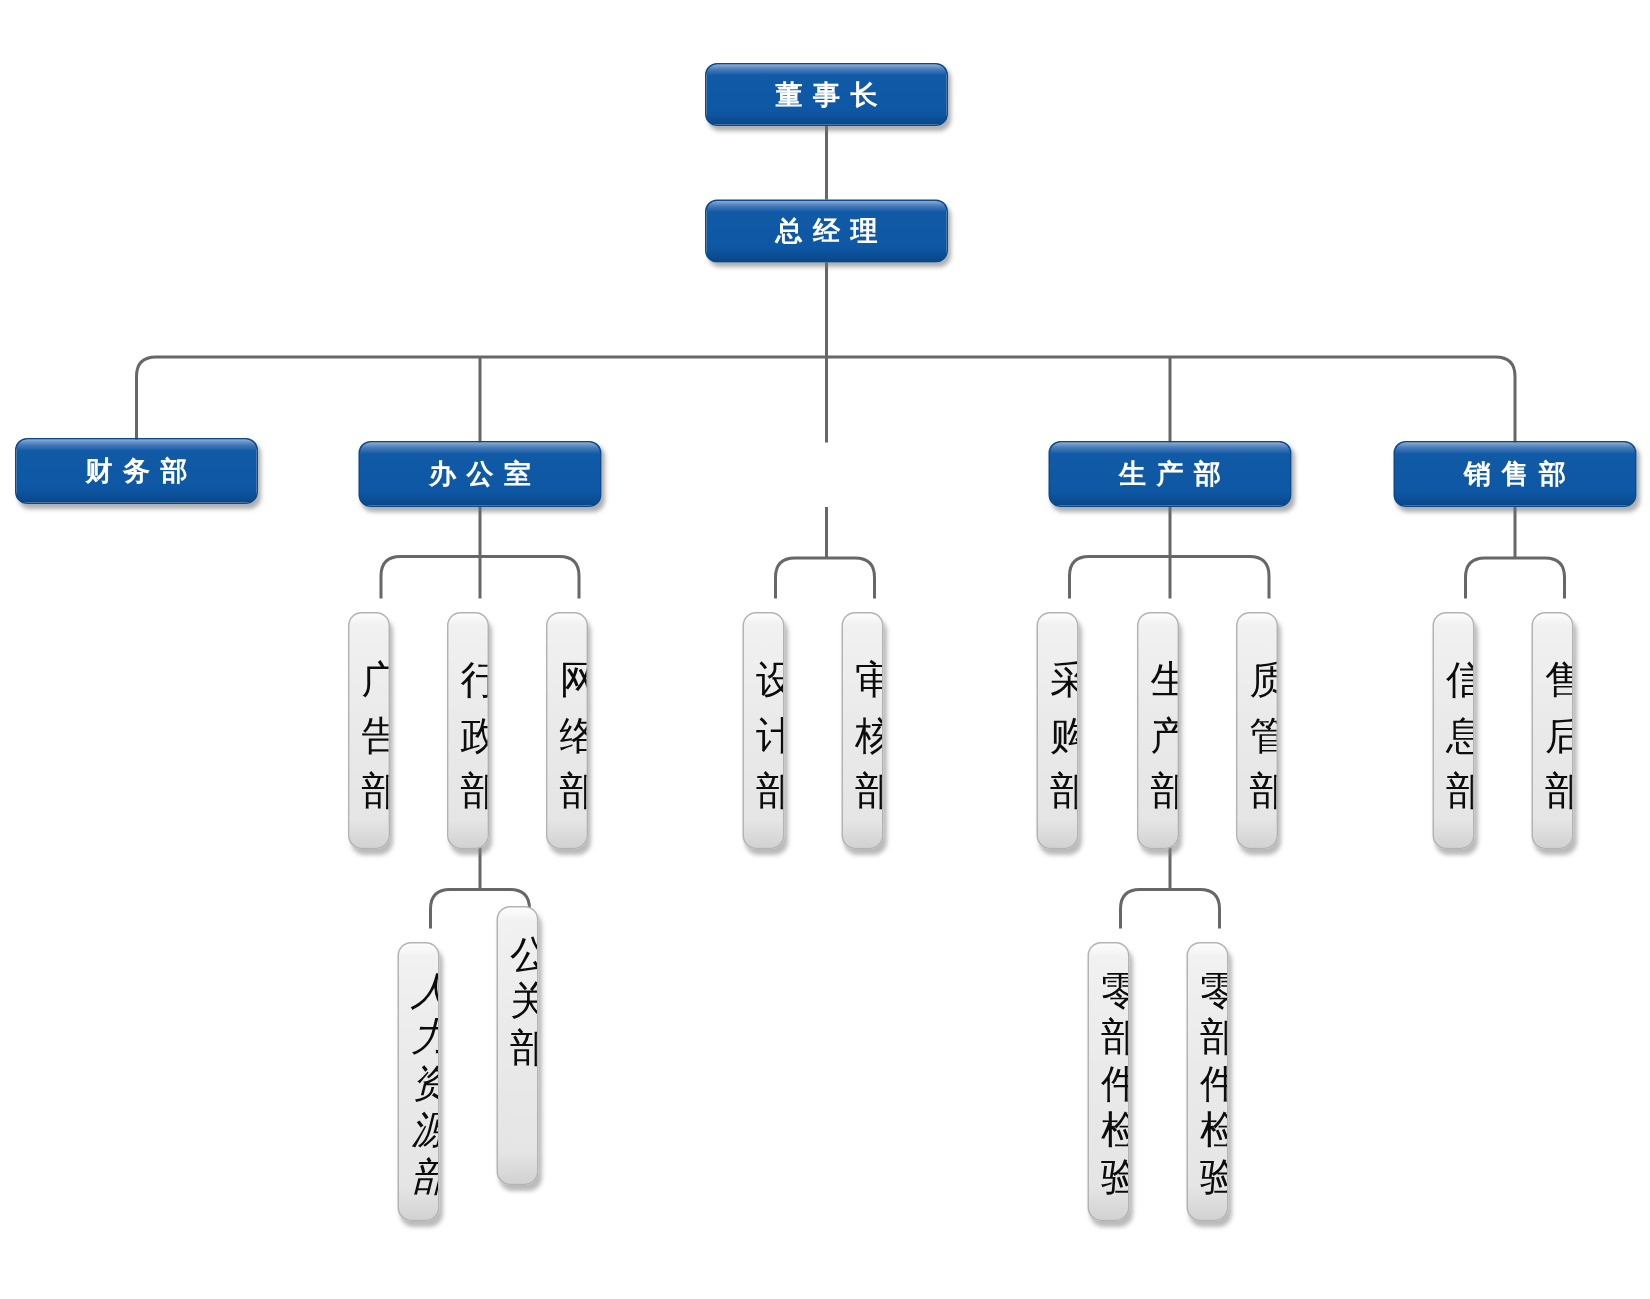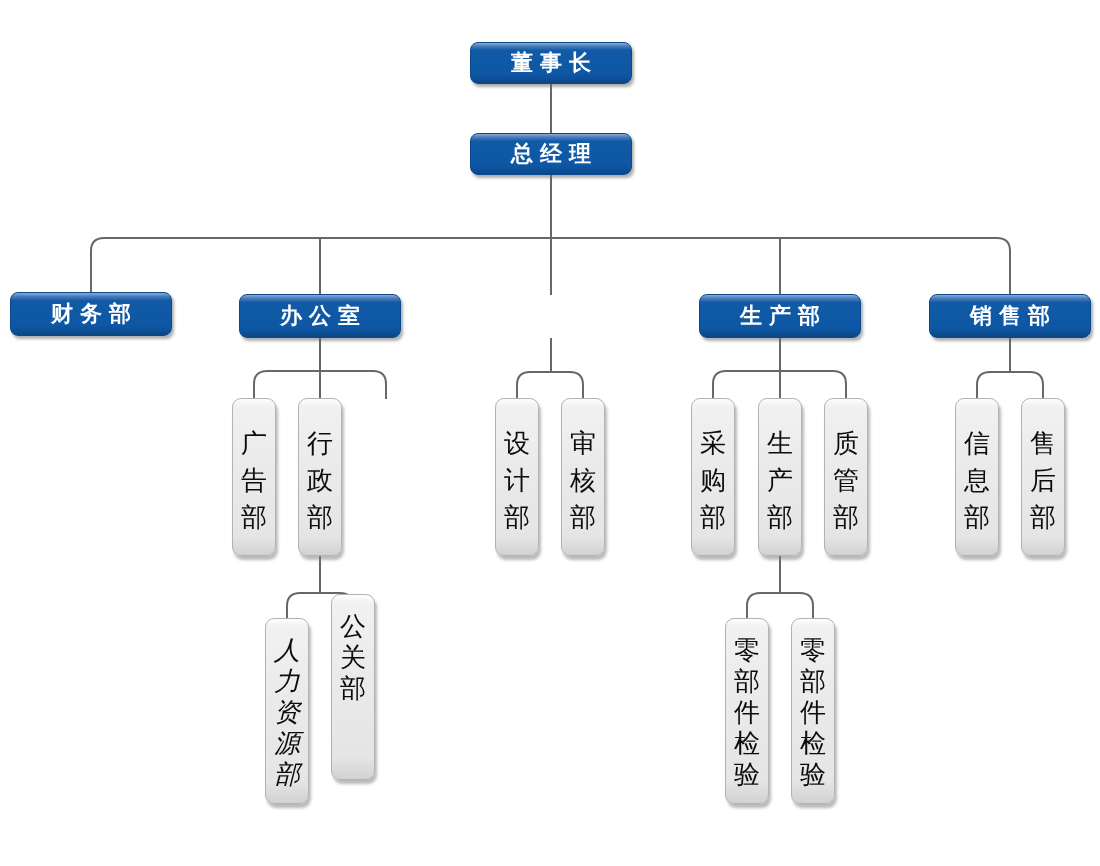--- a/index.html
+++ b/index.html
@@ -34,42 +34,43 @@
     border: 1px solid #0a4a8c;
     background: linear-gradient(180deg,
       #8aabd7 0%, #4a7cba 8%, #115aa6 18%,
       #0e57a4 78%, #0b4c90 94%, #094683 100%);
     box-shadow: 2px 3px 3px rgba(110,110,110,0.55);
     display: flex;
     align-items: center;
     justify-content: center;
     color: #ffffff;
     font-weight: bold;
-    font-size: 22px;
+    font-size: 18px;
     letter-spacing: 7px;
     text-indent: 7px;
     white-space: nowrap;
   }
   .lvl3 { height: 44px; }
   
   .vbox {
     position: absolute;
-    width: 44px;
+    width: 28px;
     border-radius: 9px;
     border: 1px solid #b3b3b3;
     background: linear-gradient(180deg,
       #fdfdfd 0%, #f1f1f1 5%, #eaeaea 45%,
       #e5e5e5 88%, #d2d2d2 100%);
     box-shadow: 2px 4px 3px rgba(130,130,130,0.55);
     text-align: left;
     color: #0c0c0c;
     font-size: 26px;
     padding: 26px 8px 0;
     word-break: break-all;
     overflow: hidden;
+    margin-top: 10px;
   }
   .v160 { height: 158px; line-height: 37px; }
   .v186 { height: 186px; line-height: 31px; padding-top: 16px; }
 </style>
 </head>
 <body>
 
 <div class="stage">
 
   <svg class="wires" viewBox="0 0 1100 866" aria-hidden="true">
@@ -101,20 +102,21 @@
   <div class="hbox" style="left:470px; top:42px;">董事长</div>
   <div class="hbox" style="left:470px; top:133px;">总经理</div>
 
   <div class="hbox lvl3" style="left:10px;  top:292px;">财务部</div>
   <div class="hbox lvl3" style="left:239px; top:294px;">办公室</div>
   <div class="hbox lvl3" style="left:699px; top:294px;">生产部</div>
   <div class="hbox lvl3" style="left:929px; top:294px;">销售部</div>
 
   <div class="vbox v160" style="left:232px;  top:398px;">广告部</div>
   <div class="vbox v160" style="left:298px;  top:398px;">行政部</div>
+  <div class="vbox v160" style="left:364px;  top:398px;">网络部</div>
   <div class="vbox v160" style="left:495px;  top:398px;">设计部</div>
   <div class="vbox v160" style="left:561px;  top:398px;font-family:Liberation Serif, serif;">审核部</div>
   <div class="vbox v160" style="left:691px;  top:398px;">采购部</div>
   <div class="vbox v160" style="left:758px;  top:398px;">生产部</div>
   <div class="vbox v160" style="left:824px;  top:398px;">质管部</div>
   <div class="vbox v160" style="left:955px;  top:398px;">信息部</div>
   <div class="vbox v160" style="left:1021px; top:398px;">售后部</div>
 
   <div class="vbox v186" style="left:265px; top:618px;font-style:italic;">人力资源部</div>
   <div class="vbox v186" style="left:331px; top:594px;">公关部</div>

